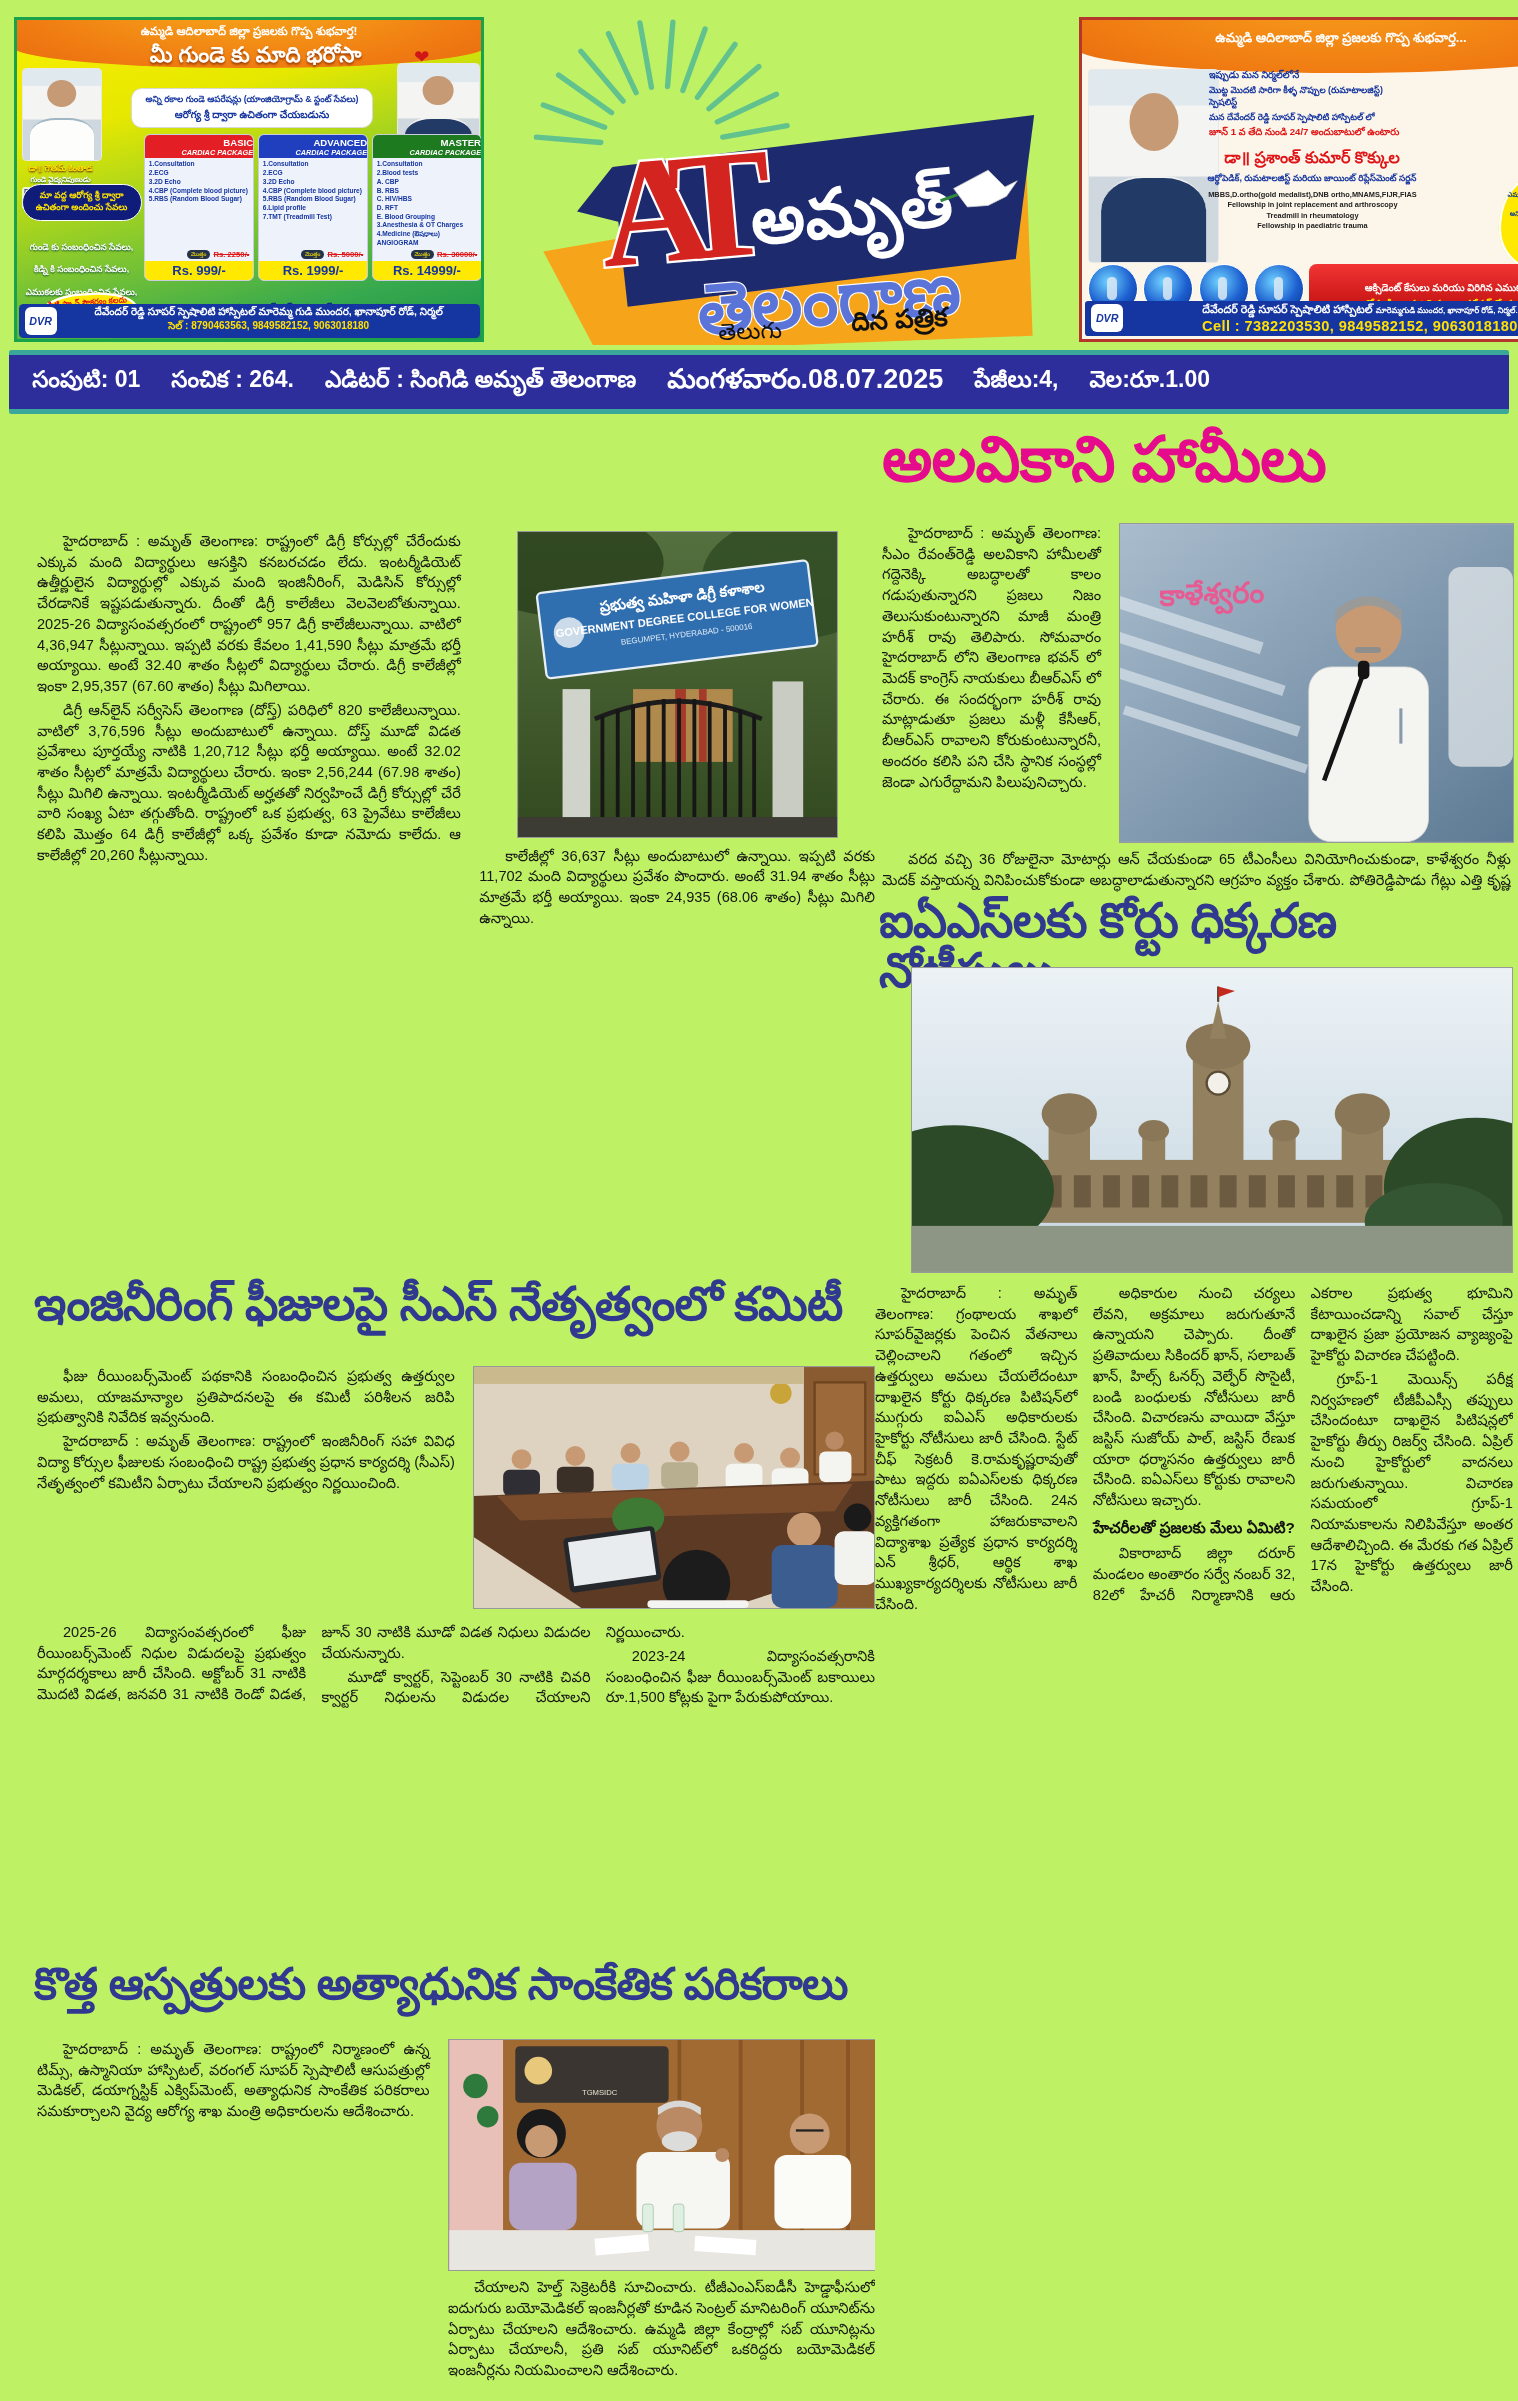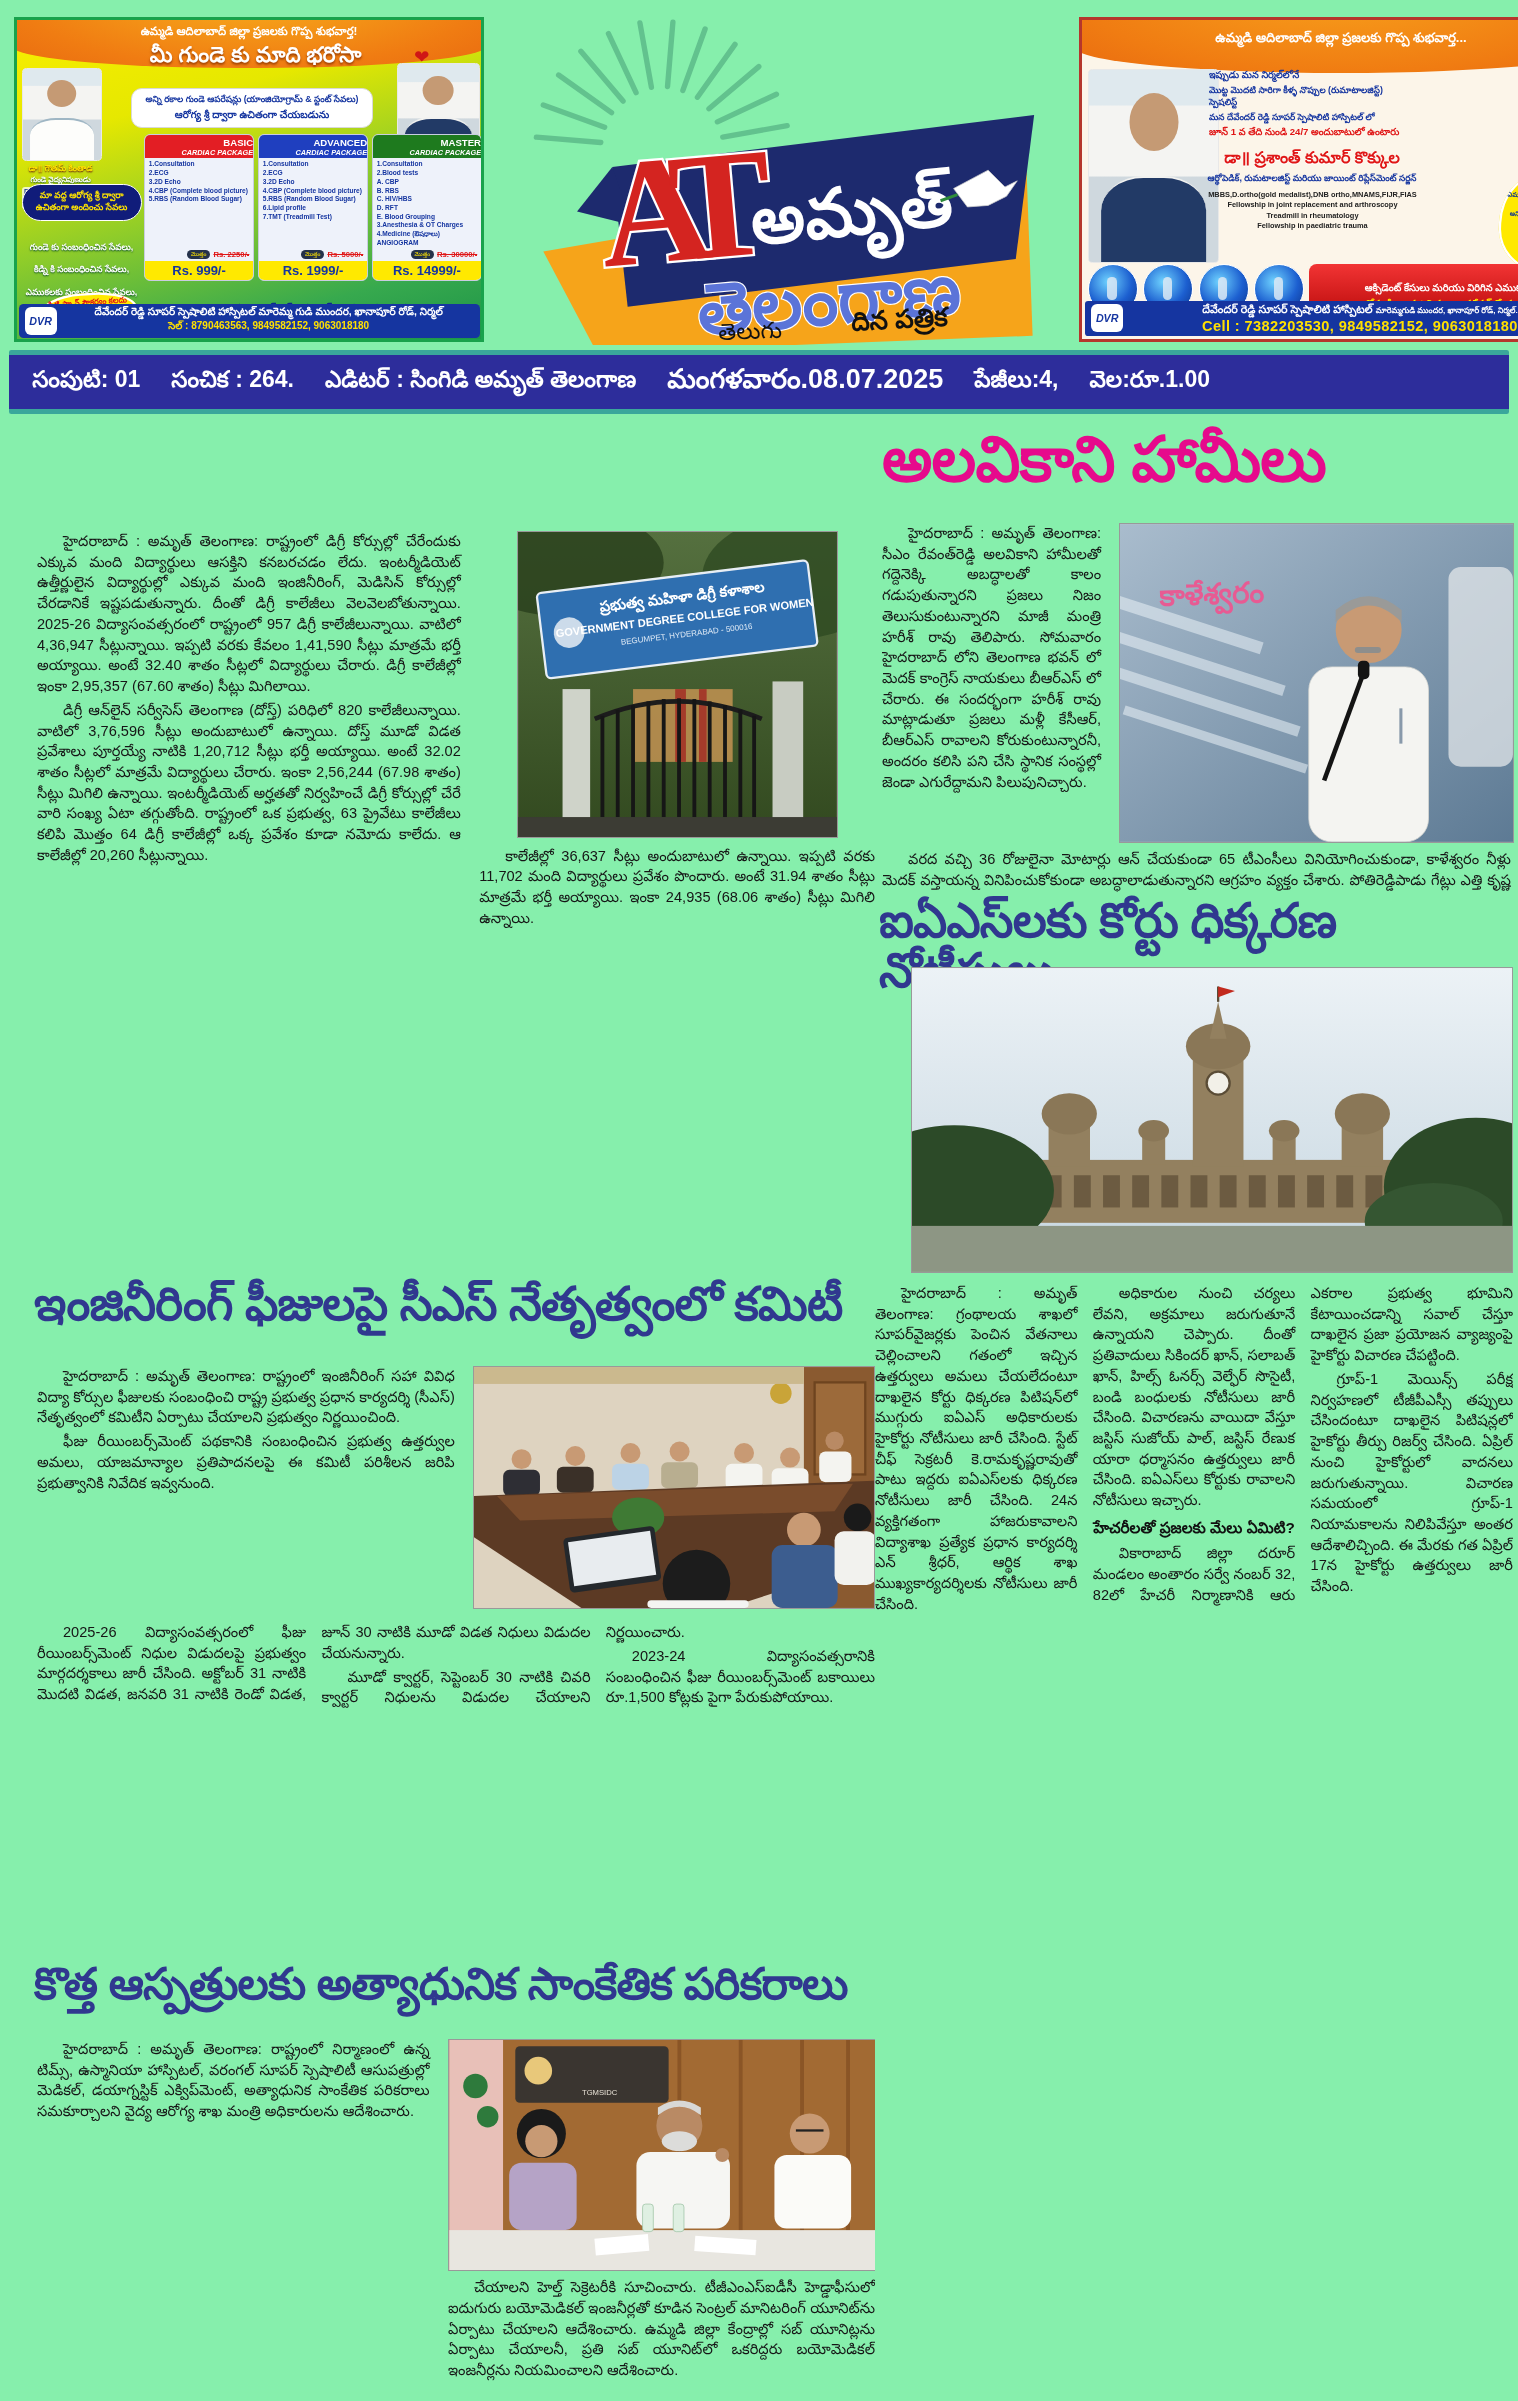--- a/index.html
+++ b/index.html
@@ -1,16 +1,16 @@
 <!DOCTYPE html>
 <html style="font-size:12.3px"><head>
 <meta charset="utf-8">
 <style>
   html,body{margin:0;padding:0;background:#e8e8e4;}
-  #page{position:relative;width:1518px;height:2401px;background:#86efac;overflow:hidden;
+  #page{position:relative;width:1518px;height:2401px;background:#bef264;overflow:hidden;
         font-family:"Liberation Sans","DejaVu Sans",sans-serif;color:#111;}
   .abs{position:absolute;}
   
   .infobar{left:9.2px;top:350px;width:1500px;height:64px;background:#2d2d9b;
            border-top:5.4px solid #3aa79b;border-bottom:5.4px solid #3aa79b;border-radius:2.3px;
            display:flex;align-items:center;gap:31px;padding:0 23px;box-sizing:border-box;}
   .infobar span{color:#fff;font-weight:bold;font-size:23px;white-space:nowrap;}
   .infobar .ib-date{font-size:27px;}
   
   .hl{font-weight:bold;color:#30388f;letter-spacing:-0.8px;line-height:1.04;}
@@ -463,22 +463,22 @@
     <div class="subhead">హేచరీలతో ప్రజలకు మేలు ఏమిటి?</div>
     <div>
         <p class="para">వికారాబాద్ జిల్లా దరూర్ మండలం అంతారం సర్వే నంబర్ 32, 82లో హేచరీ నిర్మాణానికి ఆరు ఎకరాల ప్రభుత్వ భూమిని కేటాయించడాన్ని సవాల్ చేస్తూ దాఖలైన ప్రజా ప్రయోజన వ్యాజ్యంపై హైకోర్టు విచారణ చేపట్టింది.</p>
         <p class="para">గ్రూప్-1 మెయిన్స్ పరీక్ష నిర్వహణలో టీజీపీఎస్సీ తప్పులు చేసిందంటూ దాఖలైన పిటిషన్లలో హైకోర్టు తీర్పు రిజర్వ్ చేసింది. ఏప్రిల్ నుంచి హైకోర్టులో వాదనలు జరుగుతున్నాయి. విచారణ సమయంలో గ్రూప్-1 నియామకాలను నిలిపివేస్తూ అంతర ఆదేశాలిచ్చింది. ఈ మేరకు గత ఏప్రిల్ 17న హైకోర్టు ఉత్తర్వులు జారీ చేసింది.</p>
       </div>
   </div>
 
   <div class="abs hl hl-eng">ఇంజినీరింగ్ ఫీజులపై సీఎస్ నేతృత్వంలో కమిటీ</div>
   <div class="abs body-block eng-top flexrow">
     <div class="ecol">
+        <p class="para">ఫీజు రీయింబర్స్‌మెంట్ పథకానికి సంబంధించిన ప్రభుత్వ ఉత్తర్వుల అమలు, యాజమాన్యాల ప్రతిపాదనలపై ఈ కమిటీ పరిశీలన జరిపి ప్రభుత్వానికి నివేదిక ఇవ్వనుంది.</p>
         <p class="para">హైదరాబాద్ : అమృత్ తెలంగాణ:  రాష్ట్రంలో ఇంజినీరింగ్ సహా వివిధ విద్యా కోర్సుల ఫీజులకు సంబంధించి రాష్ట్ర ప్రభుత్వ ప్రధాన కార్యదర్శి (సీఎస్) నేతృత్వంలో కమిటీని ఏర్పాటు చేయాలని ప్రభుత్వం నిర్ణయించింది.</p>
-        <p class="para">ఫీజు రీయింబర్స్‌మెంట్ పథకానికి సంబంధించిన ప్రభుత్వ ఉత్తర్వుల అమలు, యాజమాన్యాల ప్రతిపాదనలపై ఈ కమిటీ పరిశీలన జరిపి ప్రభుత్వానికి నివేదిక ఇవ్వనుంది.</p>
       </div>
     <div class="photo" style="width:402px;height:241px;">
       <svg width="402" height="241" viewBox="0 0 524 314">
         <rect width="524" height="314" fill="#ded3c0"></rect>
         <rect x="430" y="0" width="94" height="314" fill="#8a5a30"></rect>
         <rect x="444" y="20" width="66" height="120" fill="#9c6a3a" stroke="#6e441f" stroke-width="3"></rect>
         <circle cx="400" cy="34" r="14" fill="#c9a438"></circle>
         <rect x="0" y="0" width="430" height="22" fill="#cbb98e"></rect>
         <g>
           <g>

